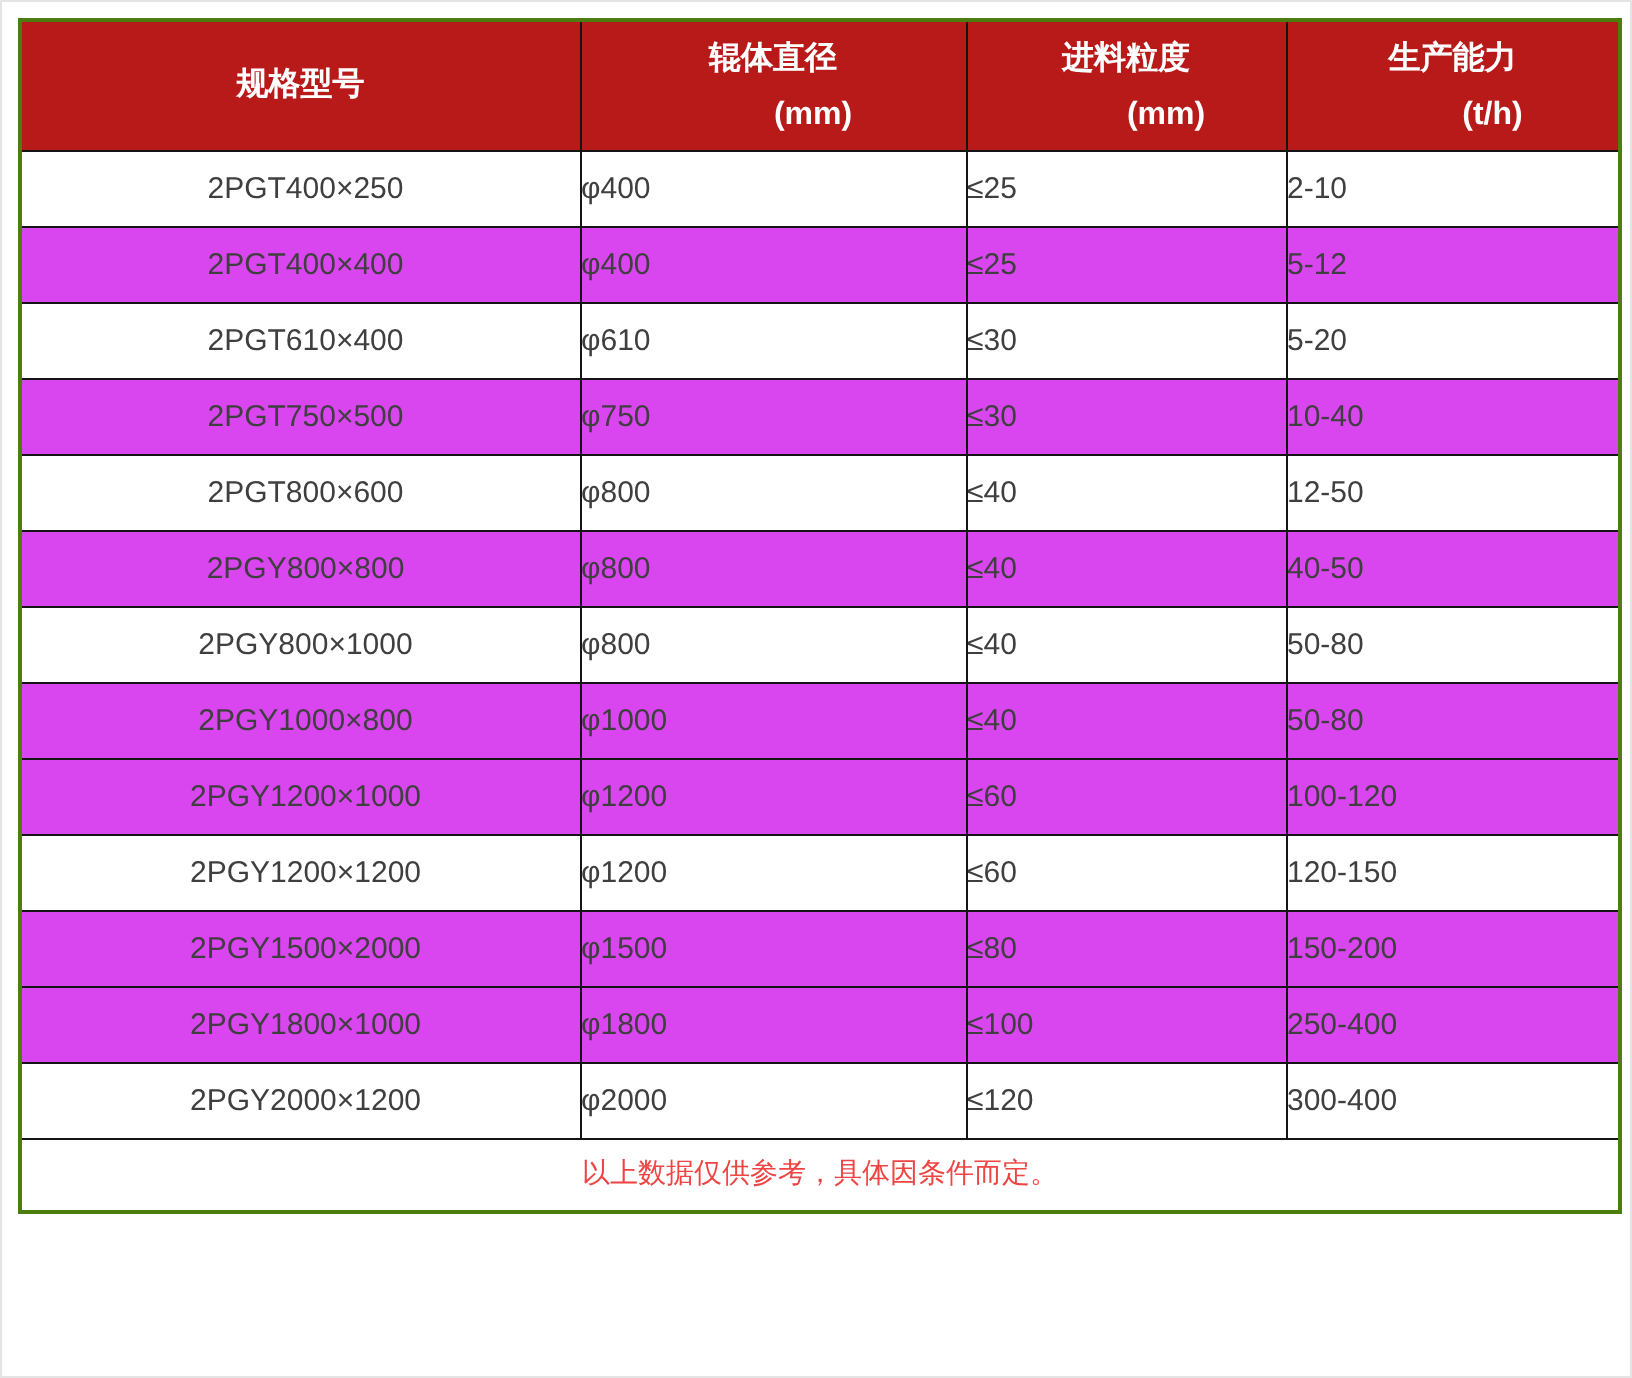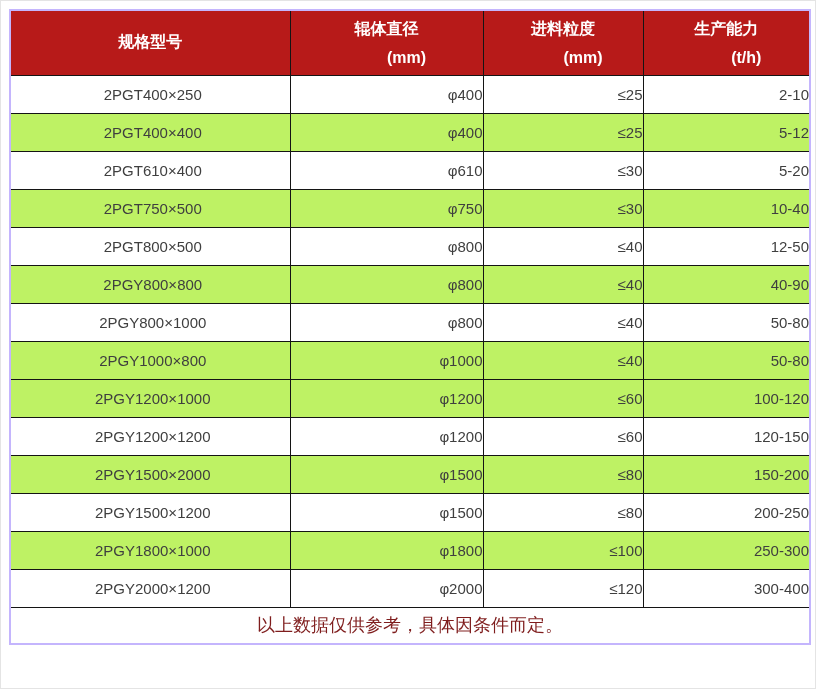--- a/index.html
+++ b/index.html
@@ -17,21 +17,21 @@
     border: 1px solid #e4e4e4;
     overflow: hidden;
   }
   table.spec-table {
     position: absolute;
     left: 8px;
     top: 8px;
     width: 800px;
     border-collapse: collapse;
     table-layout: fixed;
-    border: 2px solid #c4b5fd;
+    border: 2px solid #4d7c0f;
     padding-left: 12px;
   }
   .spec-table th,
   .spec-table td {
     border: 1px solid #141414;
     overflow: hidden;
     white-space: nowrap;
   }
   col.c1 { width: 280px; }
   col.c2 { width: 193px; }
@@ -45,34 +45,34 @@
     height: 65px;
     text-align: center;
     vertical-align: middle;
     padding: 0;
   }
   .h-line2 { margin-top: 9px; margin-left: 40px; }
   tbody td {
     height: 38px;
     font-size: 15px;
     color: #3f3f3f;
-    text-align: right;
+    text-align: left;
     vertical-align: middle;
     padding: 0;
     background: #ffffff;
   }
   tbody td.col-model {
     text-align: center;
     padding-left: 5px;
   }
-  tbody tr.alt td { background: #bef264; margin-left: 20px; }
+  tbody tr.alt td { background: #d946ef; margin-left: 20px; }
   tfoot td {
     height: 37px;
-    font-size: 18px;
-    color: #7f1d1d;
+    font-size: 14px;
+    color: #ef4444;
     text-align: center;
     vertical-align: middle;
     background: #ffffff;
     padding: 0;
   }
 </style>
 </head>
 <body>
 
 <div class="page">
@@ -121,30 +121,30 @@
           <td>≤30</td>
           <td>5-20</td>
         </tr>
         <tr class="alt">
           <td class="col-model">2PGT750×500</td>
           <td>φ750</td>
           <td>≤30</td>
           <td>10-40</td>
         </tr>
         <tr>
-          <td class="col-model">2PGT800×500</td>
+          <td class="col-model">2PGT800×600</td>
           <td>φ800</td>
           <td>≤40</td>
           <td>12-50</td>
         </tr>
         <tr class="alt">
           <td class="col-model">2PGY800×800</td>
           <td>φ800</td>
           <td>≤40</td>
-          <td>40-90</td>
+          <td>40-50</td>
         </tr>
         <tr>
           <td class="col-model">2PGY800×1000</td>
           <td>φ800</td>
           <td>≤40</td>
           <td>50-80</td>
         </tr>
         <tr class="alt">
           <td class="col-model">2PGY1000×800</td>
           <td>φ1000</td>
@@ -162,31 +162,25 @@
           <td>φ1200</td>
           <td>≤60</td>
           <td>120-150</td>
         </tr>
         <tr class="alt">
           <td class="col-model">2PGY1500×2000</td>
           <td>φ1500</td>
           <td>≤80</td>
           <td>150-200</td>
         </tr>
-        <tr>
-          <td class="col-model">2PGY1500×1200</td>
-          <td>φ1500</td>
-          <td>≤80</td>
-          <td>200-250</td>
-        </tr>
         <tr class="alt">
           <td class="col-model">2PGY1800×1000</td>
           <td>φ1800</td>
           <td>≤100</td>
-          <td>250-300</td>
+          <td>250-400</td>
         </tr>
         <tr>
           <td class="col-model">2PGY2000×1200</td>
           <td>φ2000</td>
           <td>≤120</td>
           <td>300-400</td>
         </tr>
       </tbody>
     <tfoot>
       <tr>

